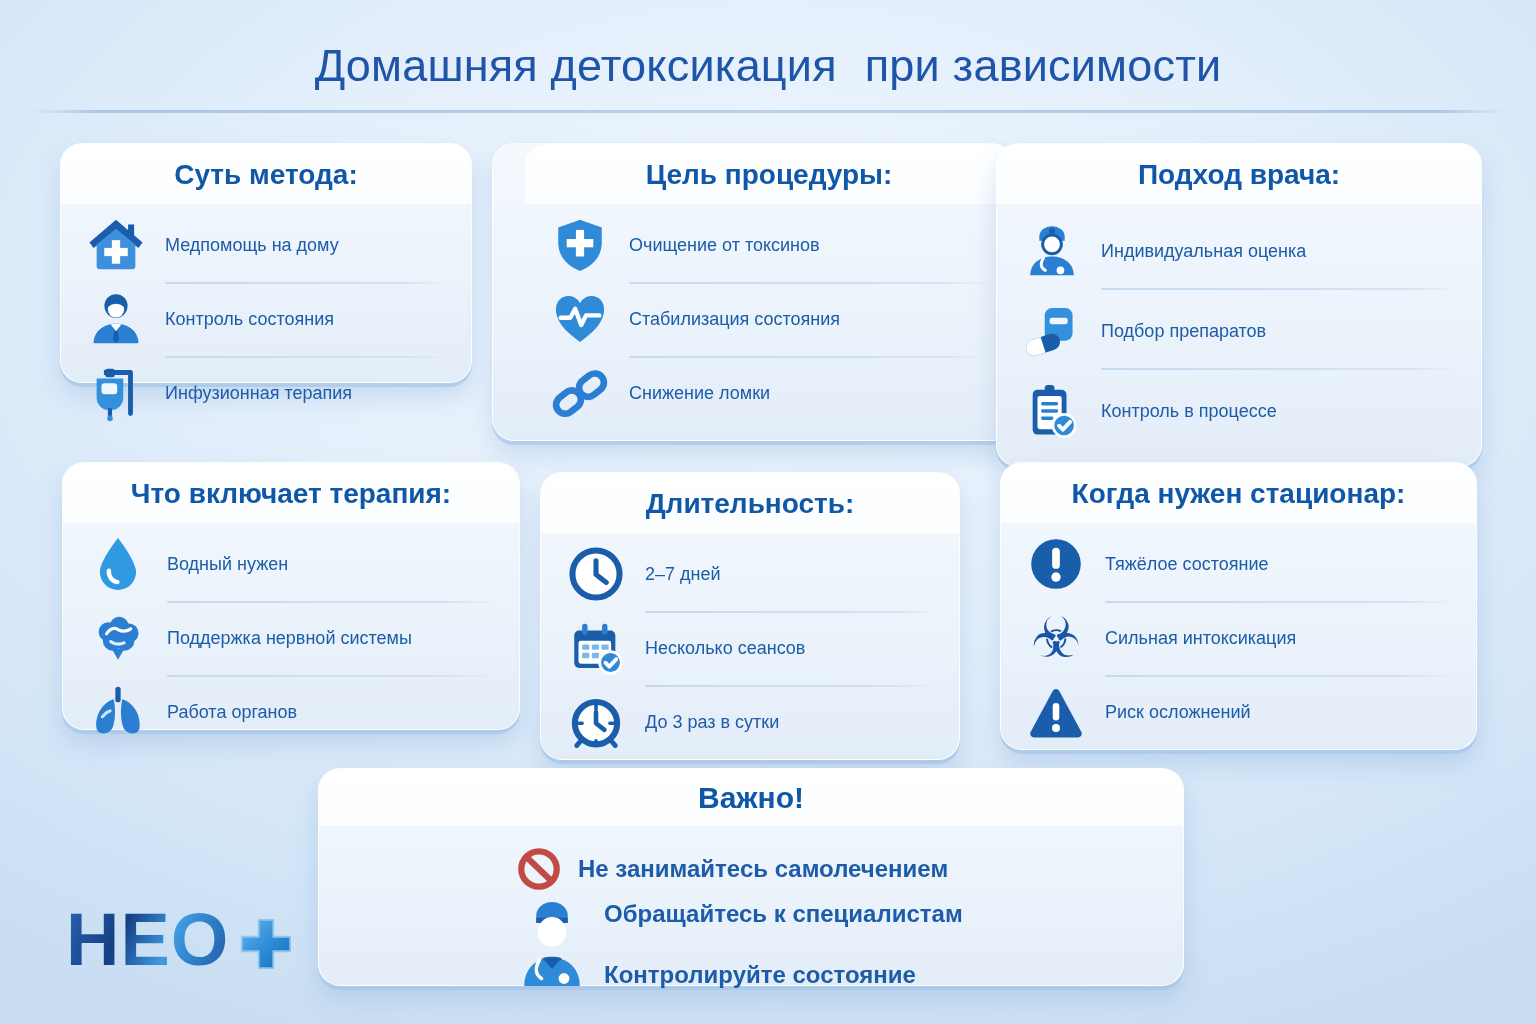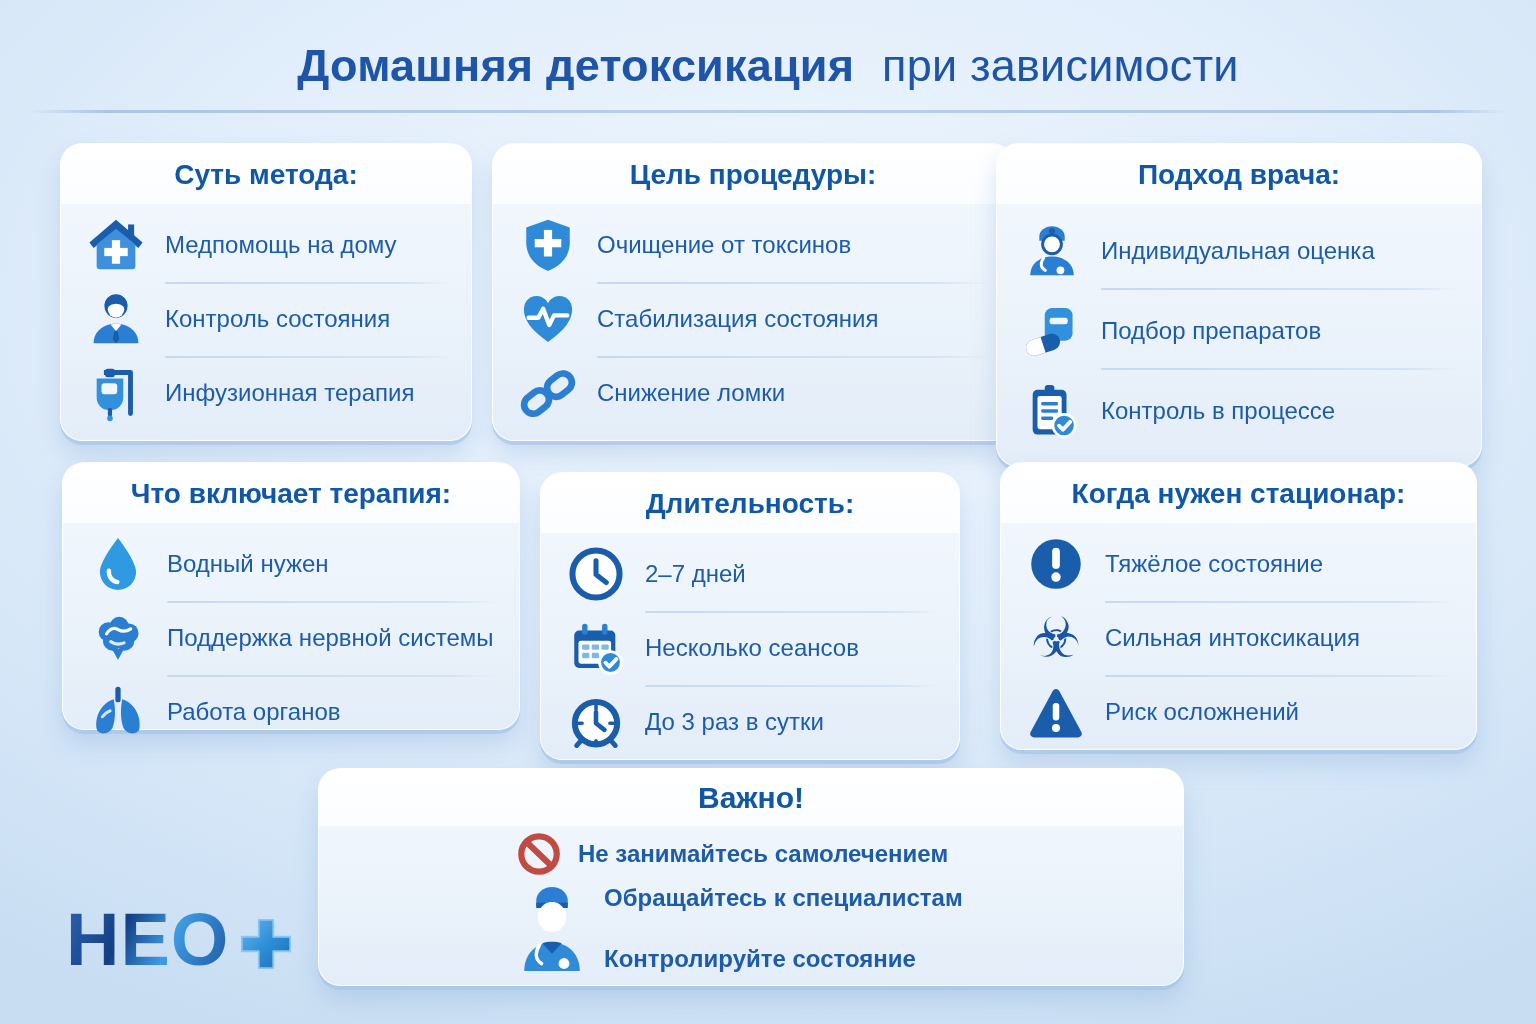--- a/index.html
+++ b/index.html
@@ -8,21 +8,21 @@
     position:relative; width:1536px; height:1024px; margin:0 auto; overflow:hidden;
     font-family:"Liberation Sans","DejaVu Sans",sans-serif;
     background:
       radial-gradient(ellipse 1300px 800px at 50% 30%, #f0f7fe 0%, #e2eefb 45%, #d3e5f7 78%, #c8ddf2 100%);
   }
   
   .page-title {
     position:absolute; top:40px; left:0; right:0; text-align:center;
     font-size:45px; color:#1e55a8; letter-spacing:.2px;
   }
-  .page-title .t-bold { font-weight:bold; margin-right:28px; }
+  .page-title .t-bold { font-weight:normal; margin-right:28px; }
   .page-title .t-rest { font-weight:normal; }
   .title-divider {
     position:absolute; top:110px; left:28px; right:28px; height:3px; border-radius:2px;
     background:linear-gradient(90deg, rgba(171,198,227,0) 0%, #abc6e3 5%, #b9d0e8 50%, #abc6e3 95%, rgba(171,198,227,0) 100%);
   }
   
   .card {
     position:absolute; display:flex; flex-direction:column;
     border-radius:22px; border:1px solid rgba(255,255,255,.85);
     background:linear-gradient(180deg,#f4f9fe 0%, #e9f1fa 70%, #e3edf8 100%);
@@ -40,34 +40,34 @@
   }
   .item { position:relative; display:flex; align-items:center; gap:20px; padding:8px 0; }
   .item:not(:last-child)::after {
     content:""; position:absolute; left:78px; right:2px; bottom:-2px; height:2px;
     background:linear-gradient(90deg,#c6daee 0%, #d3e3f3 85%, rgba(211,227,243,0) 100%);
     border-radius:1px;
   }
   .icon { width:58px; height:58px; flex:0 0 58px; display:flex; align-items:center; justify-content:center; }
   .icon svg { width:58px; height:58px; display:block; }
   .icon.glyph { font-family:"DejaVu Sans",sans-serif; font-size:56px; line-height:58px; color:#1a55a5; text-align:center; }
-  .label { font-size:24px; color:#1d5ca8; line-height:1.15; }
-  
-  #card-0 { left:60px;  top:143px; width:412px; height:298px; }
-  #card-1 { left:492px; top:143px; width:522px; height:298px; }
+  .label { font-size:18px; color:#1d5ca8; line-height:1.15; }
+  
+  #card-0 { left:60px;  top:143px; width:412px; height:240px; }
+  #card-1 { left:492px; top:143px; width:522px; height:298px;padding-left:32px; }
   #card-2 { left:996px; top:143px; width:486px; height:324px; }
   
   #card-3 { left:62px;   top:462px; width:458px; height:268px; }
   #card-4 { left:540px;  top:472px; width:420px; height:288px; }
   #card-5 { left:1000px; top:462px; width:477px; height:288px;border-radius:22px; }
   
   .important-card { left:318px; top:768px; width:866px; height:218px; }
   .important-card .card-header { font-size:30px; padding:12px 8px 11px; }
   .important-body { flex:1; display:flex; flex-direction:column; justify-content:center; padding:4px 0 10px; }
-  .important-inner { width:470px; margin:0 auto; display:flex; flex-direction:column; }
+  .important-inner { width:470px; margin:16px auto; display:flex; flex-direction:column; }
   .imp-row { display:flex; align-items:center; gap:16px; }
   .imp-row .icon-sm { width:46px; height:46px; flex:0 0 46px; }
   .imp-row .icon-sm svg { width:46px; height:46px; display:block; }
   .imp-label { font-size:24px; font-weight:bold; color:#1d5ca8; }
   .imp-group { display:flex; align-items:center; gap:16px; margin-top:6px; }
   .imp-group .icon-lg { width:72px; height:92px; flex:0 0 72px; }
   .imp-group .icon-lg svg { width:72px; height:92px; display:block; }
   .imp-group-lines { display:flex; flex-direction:column; gap:33px; }
   
   .logo { position:absolute; left:66px; top:903px; display:flex; align-items:center; gap:8px; }

